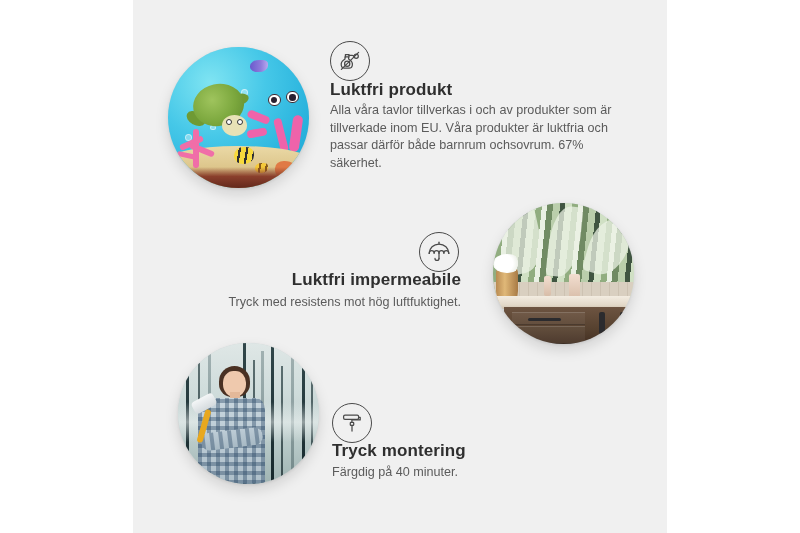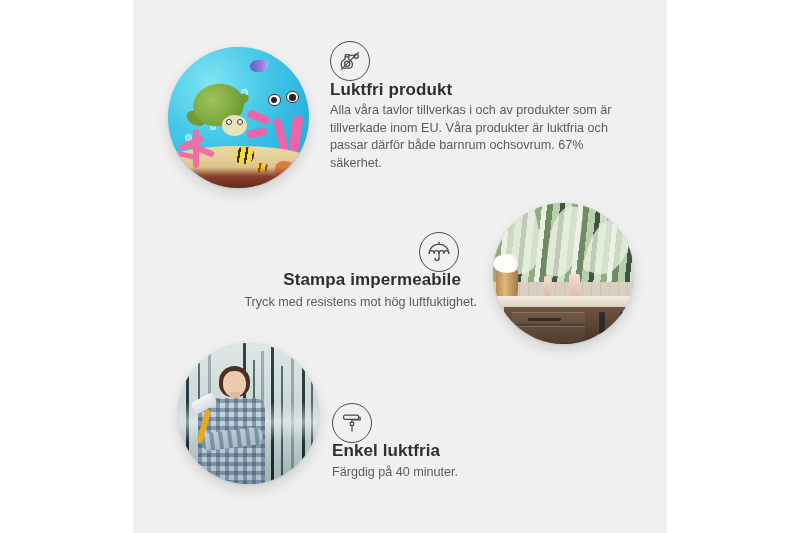--- a/index.html
+++ b/index.html
@@ -246,21 +246,21 @@
   }
 
   
   #icon-odour   { left: 330px; top: 41px; }
   #title-odour  { left: 330px; top: 80px; }
   #body-odour   { left: 330px; top: 102px; width: 292px; }
 
   
   #icon-water   { left: 419px; top: 232px; }
   #title-water  { left: 0;   top: 270px; width: 461px; text-align: right; }
-  #body-water   { left: 0;   top: 294px; width: 461px; text-align: right; margin-left: 16px; }
+  #body-water   { left: 0;   top: 294px; width: 461px; text-align: right; }
 
   
   #icon-mount   { left: 332px; top: 403px; }
   #title-mount  { left: 332px; top: 441px; }
   #body-mount   { left: 332px; top: 464px; width: 260px; }
 </style>
 </head>
 <body>
 
 <div id="stage">
@@ -375,27 +375,27 @@
 
   <div class="icon-circle" id="icon-water">
     <svg width="26" height="26" viewBox="0 0 26 26" fill="none" stroke="#4a4a4a" stroke-width="1.25" stroke-linecap="round" stroke-linejoin="round">
       <path d="M3.2 14.4C3.2 9.2 7.6 5 13 5s9.8 4.2 9.8 9.4"></path>
       <path d="M3.2 14.4c0-1.5 1.1-2.7 2.45-2.7s2.45 1.2 2.45 2.7c0-1.5 1.1-2.7 2.45-2.7S13 12.9 13 14.4c0-1.5 1.1-2.7 2.45-2.7s2.45 1.2 2.45 2.7c0-1.5 1.1-2.7 2.45-2.7s2.45 1.2 2.45 2.7"></path>
       <line x1="13" y1="14.4" x2="13" y2="19.4"></line>
       <path d="M13 19.4c0 1.1-.9 2-2 2s-2-.9-2-2"></path>
       <line x1="13" y1="3.2" x2="13" y2="5"></line>
     </svg>
   </div>
-  <div class="feature-title" id="title-water">Stampa impermeabile</div>
+  <div class="feature-title" id="title-water">Luktfri impermeabile</div>
   <div class="feature-body" id="body-water">Tryck med resistens mot hög luftfuktighet.</div>
 
   <div class="icon-circle" id="icon-mount">
     <svg width="26" height="26" viewBox="0 0 26 26" fill="none" stroke="#4a4a4a" stroke-width="1.25" stroke-linecap="round" stroke-linejoin="round">
       <rect x="4.6" y="5.2" width="15" height="4.2" rx="1.4"></rect>
       <path d="M19.6 7.3h1.6v2.6h-8.3v2.4"></path>
       <rect x="11.3" y="12.3" width="3.4" height="3.1" rx="0.7"></rect>
       <line x1="13" y1="15.4" x2="13" y2="21"></line>
     </svg>
   </div>
-  <div class="feature-title" id="title-mount">Enkel luktfria</div>
+  <div class="feature-title" id="title-mount">Tryck montering</div>
   <div class="feature-body" id="body-mount">Färgdig på 40 minuter.</div>
 
 </div>
 
 </body></html>

